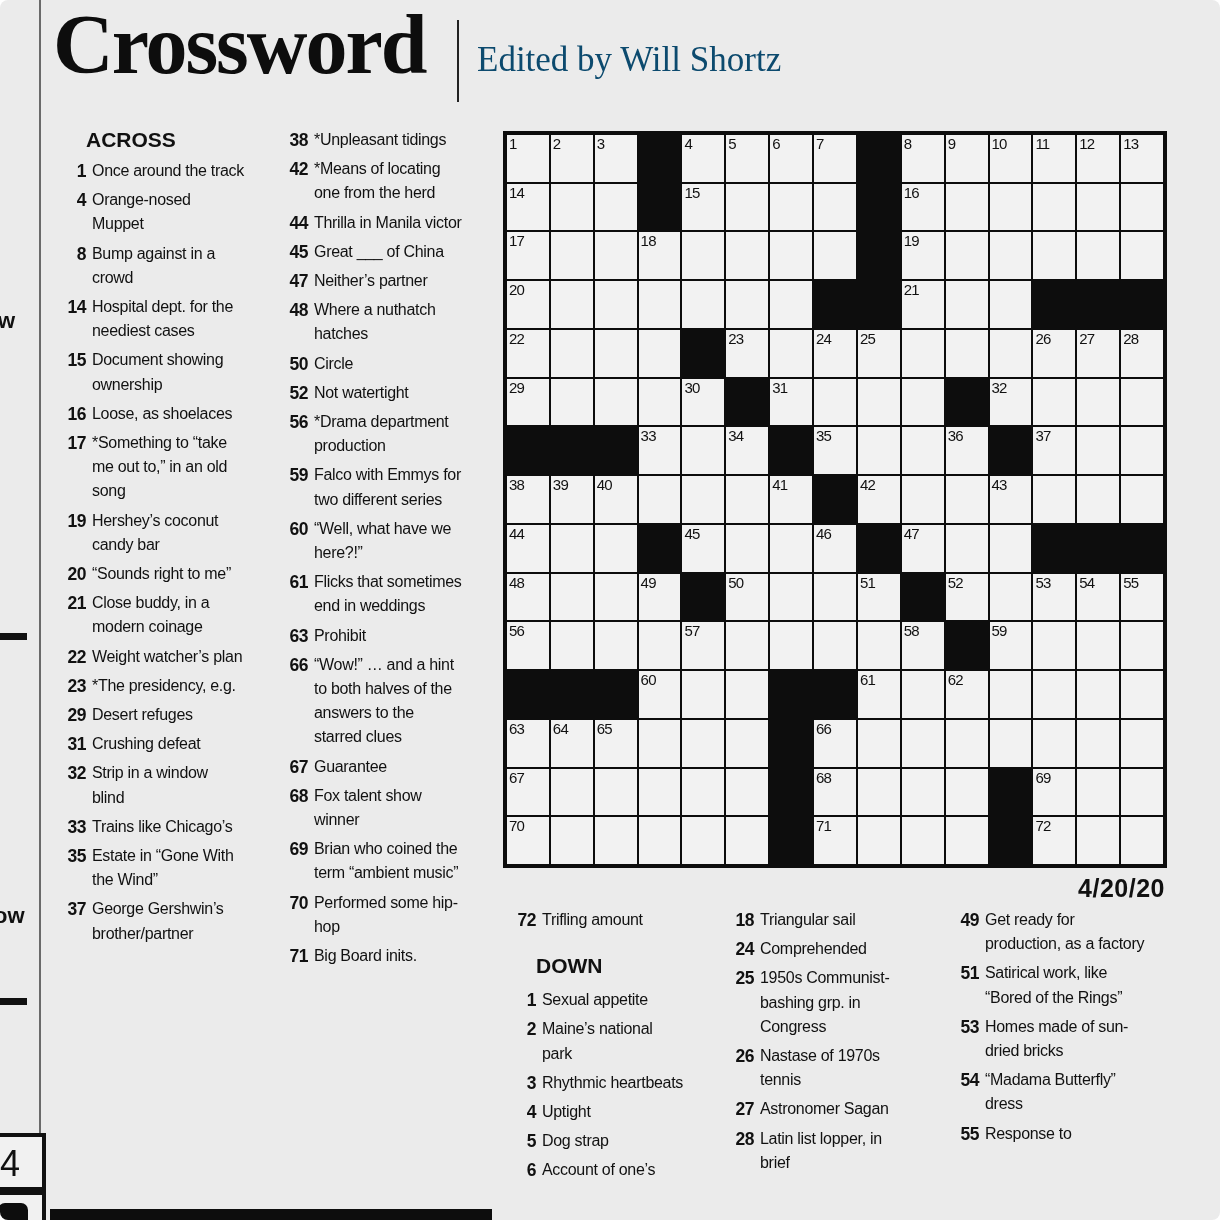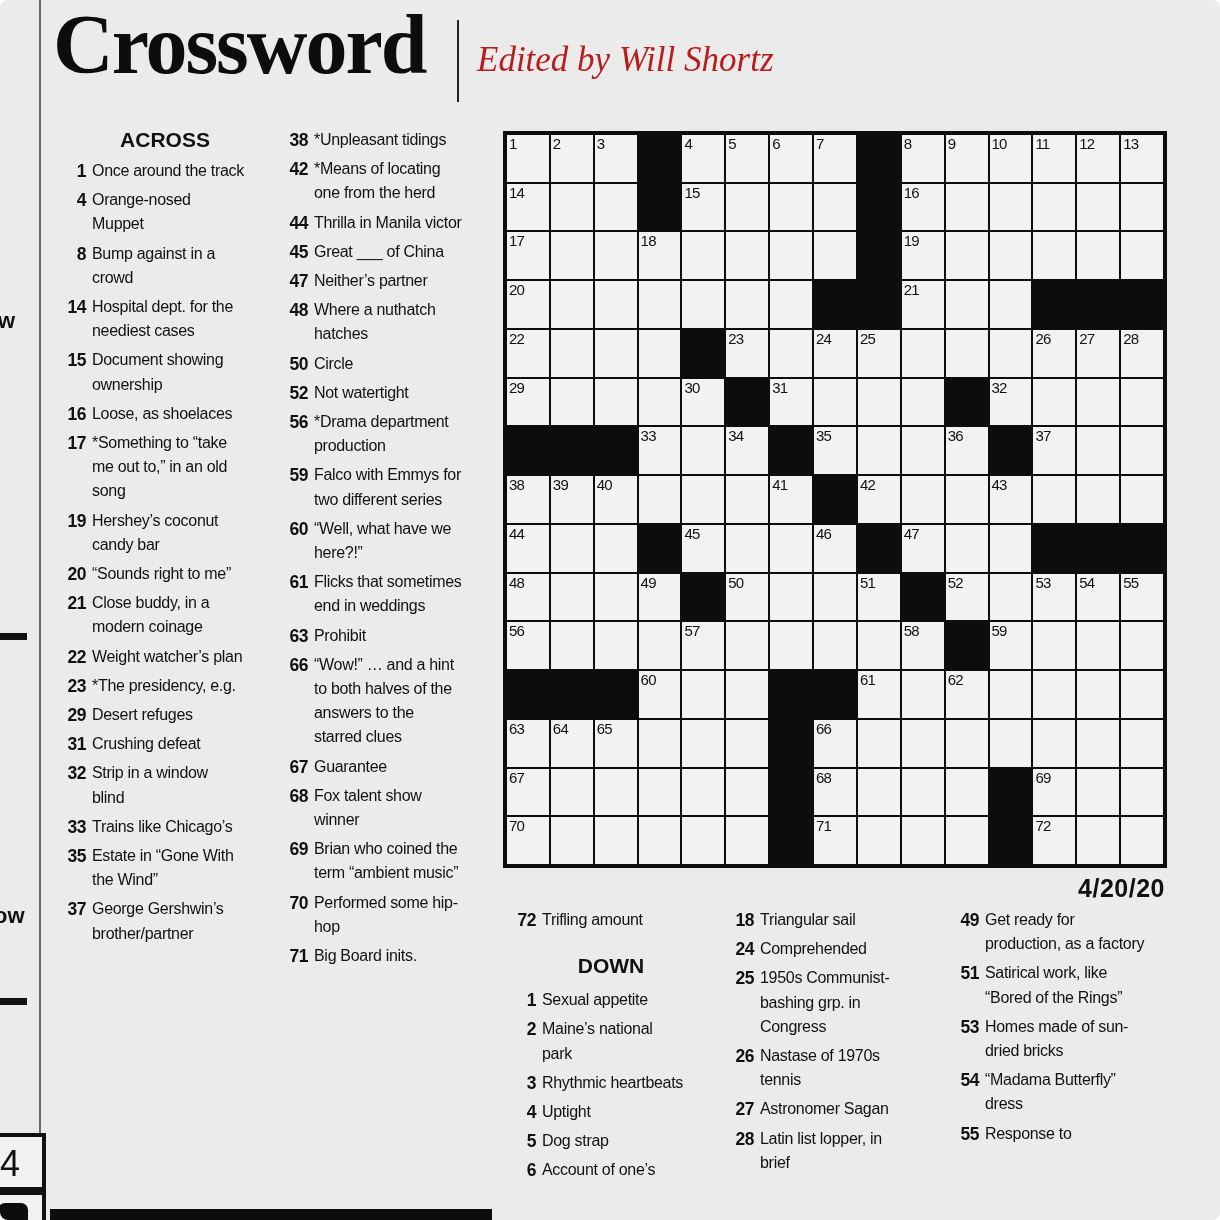--- a/index.html
+++ b/index.html
@@ -5,27 +5,27 @@
   html,body{margin:0;padding:0;}
   #page{position:relative;width:1220px;height:1220px;background:#ebebeb;overflow:hidden;
         font-family:"Liberation Sans",sans-serif;color:#111;border-radius:8px;}
 
   
   .page-rule{position:absolute;left:39px;top:0;width:2px;height:1220px;background:#6a6a6a;}
   .title{position:absolute;left:53px;top:-4px;font-family:"Liberation Serif",serif;
          font-weight:700;font-size:84px;letter-spacing:-2px;color:#0d0d0d;}
   .title-divider{position:absolute;left:457px;top:20px;width:2px;height:82px;background:#222;}
   .edited{position:absolute;left:477px;top:40px;font-family:"Liberation Serif",serif;
-          font-size:35px;color:#b91c1c;font-style:italic;}
+          font-size:35px;color:#0c4a6e;}
   .byline{position:absolute;right:53px;top:104px;font-family:"Liberation Serif",serif;
           font-size:17px;letter-spacing:0.2px;color:#be185d;margin-top:39px;}
 
   
   .cluecol{position:absolute;}
-  .cluecol .hdr{font-weight:700;font-size:21px;text-align:center;margin-bottom:7px;}
+  .cluecol .hdr{font-weight:700;font-size:21px;text-align:left;margin-bottom:7px;}
   .clue{display:flex;margin-bottom:5px;}
   .cn{flex:0 0 30px;text-align:right;padding-right:6px;font-weight:700;font-size:17.5px;
       line-height:24.2px;letter-spacing:-0.5px;}
   .ct{flex:1;font-size:16px;line-height:24.2px;letter-spacing:-0.3px;}
   #col1{left:50px;top:128px;width:194px;}
   #col1 .cn{flex-basis:36px;}
   #col1 .hdr{margin-left:36px;}
   #col2{left:272px;top:128px;width:192px;}
   #col2 .cn{flex-basis:36px;}
   #bcolA{left:500px;top:908px;width:186px;}

